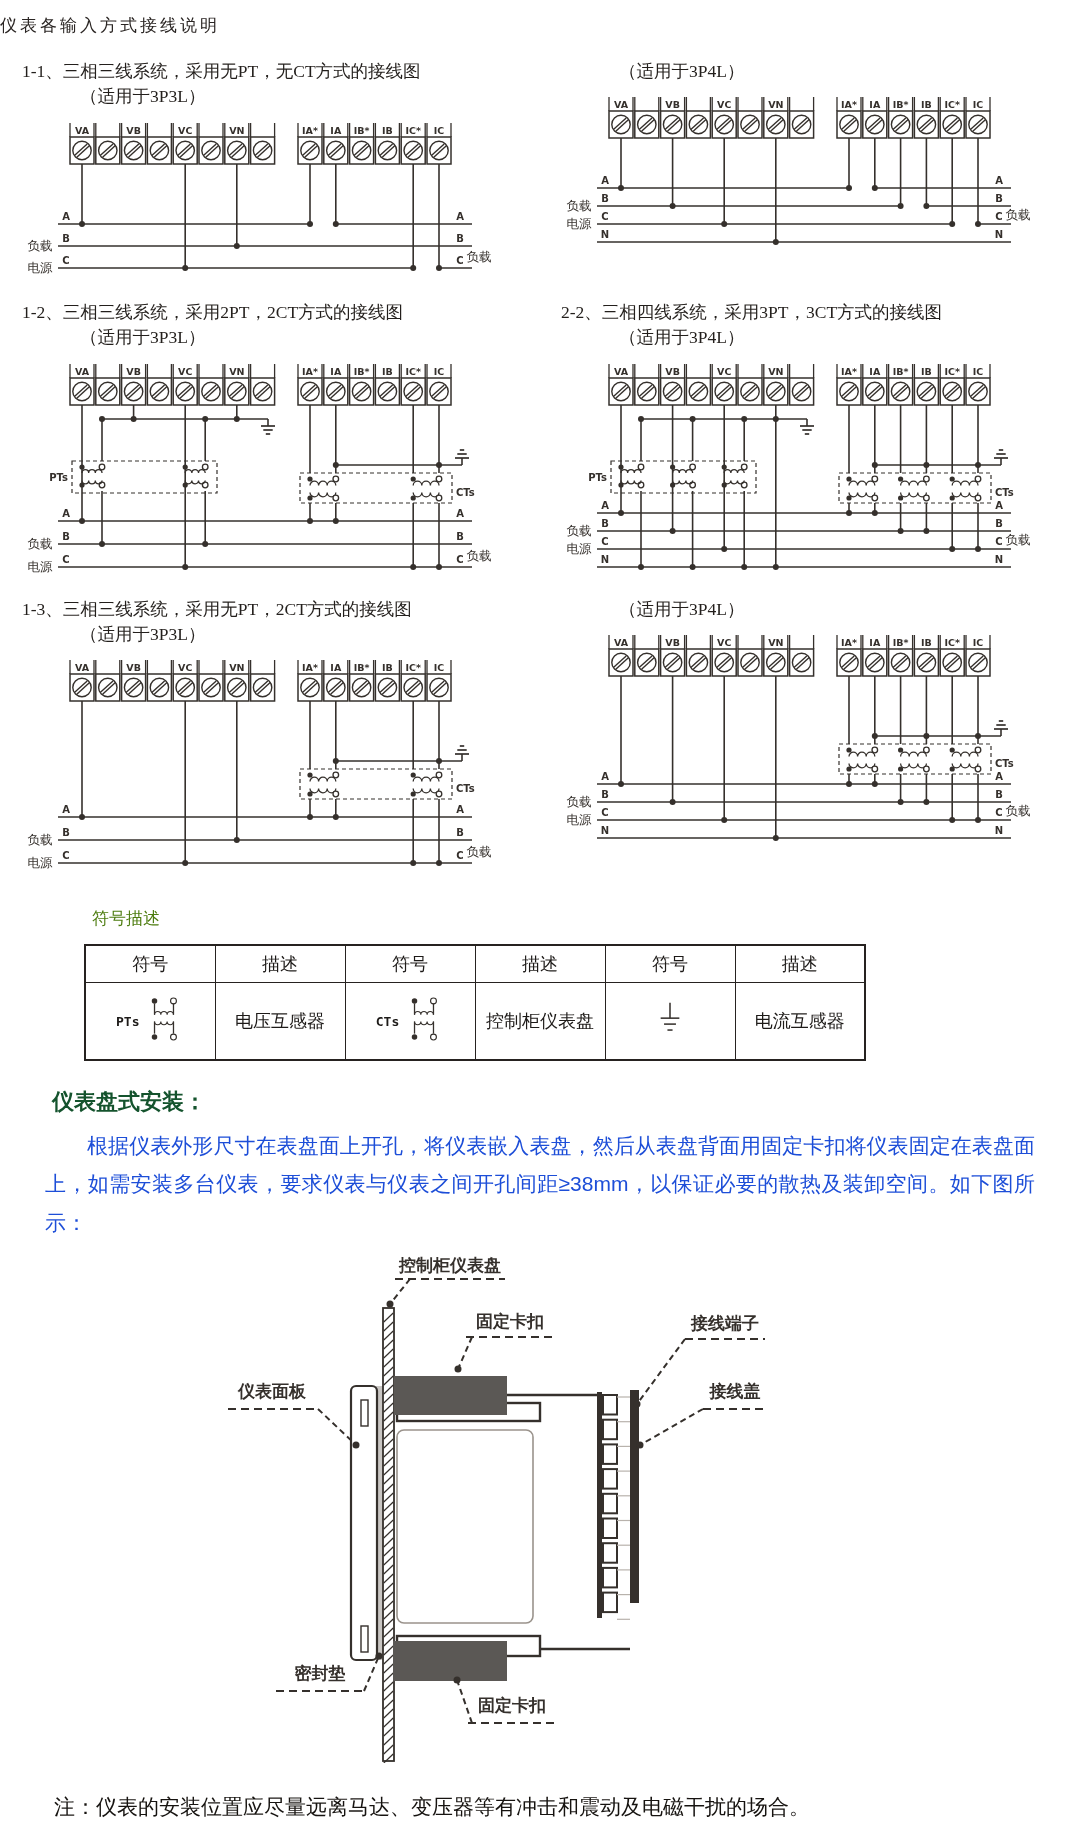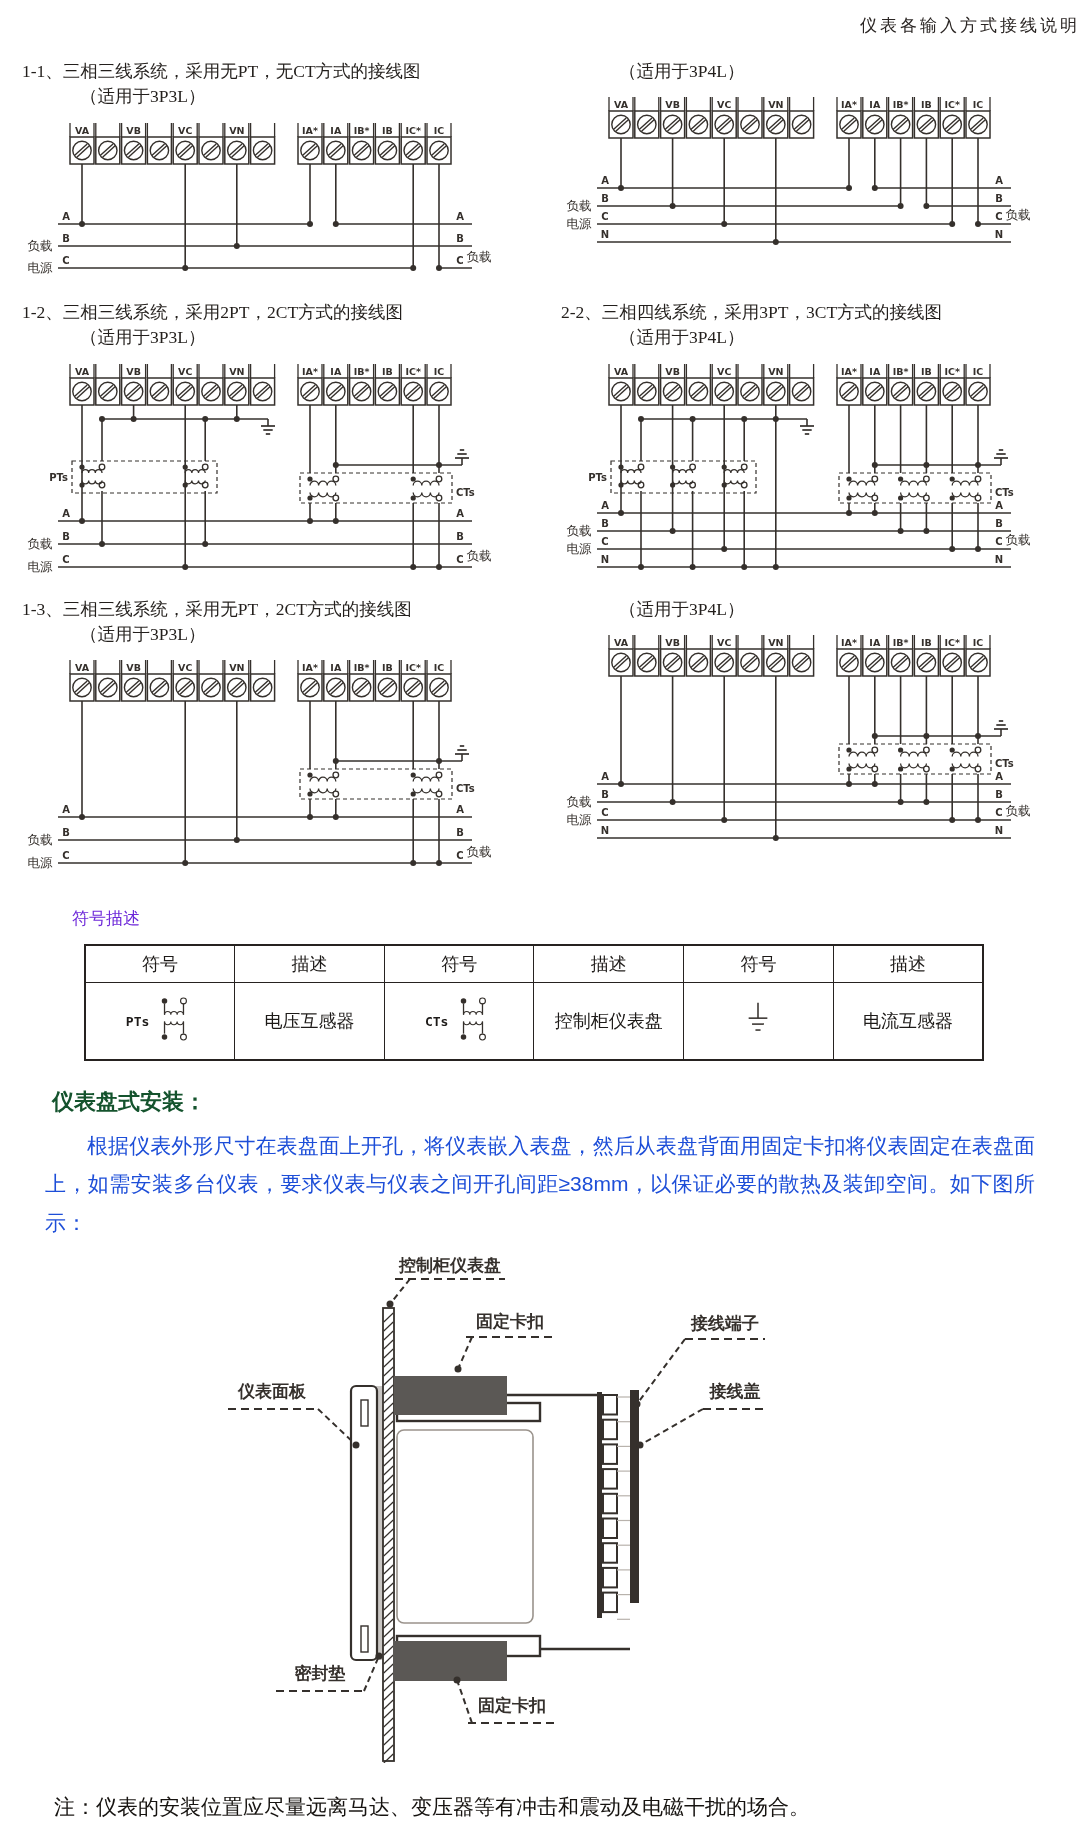--- a/index.html
+++ b/index.html
@@ -1,25 +1,25 @@
 <!DOCTYPE html>
 <html><head>
 <meta charset="utf-8">
 <style>
   *{margin:0;padding:0;box-sizing:border-box}
   html,body{background:#fff}
   body{width:1080px;height:1831px;overflow:hidden;font-family:"Liberation Sans","DejaVu Sans",sans-serif;color:#221e1b}
-  .page-title{text-align:right;margin-top:14px;font-family:"Liberation Serif","DejaVu Serif",serif;font-size:17px;letter-spacing:3px;color:#2a2523}
+  .page-title{text-align:left;margin-top:14px;font-family:"Liberation Serif","DejaVu Serif",serif;font-size:17px;letter-spacing:3px;color:#2a2523}
   .grid{display:grid;grid-template-columns:1fr 1fr;padding:0 4px 0 22px;column-gap:24px}
   .dg-head{margin-top:22px;font-family:"Liberation Serif","DejaVu Serif",serif;font-size:17.5px;line-height:1.45;color:#231f1c}
   .dg-head .l2{padding-left:58px}
   .dg-svg{margin-top:10px}
   .dg-svg svg{display:block}
-  .sym-heading{margin:36px 0 0 72px;font-family:Liberation Sans, sans-serif;font-size:17px;color:#6d28d9}
-  .sym-table{border-collapse:collapse;margin:14px 0 0 84px;table-layout:fixed;width:900px;border:2.5px solid #262220}
+  .sym-heading{margin:36px 0 0 92px;font-family:Liberation Sans, sans-serif;font-size:17px;color:#4d7c0f}
+  .sym-table{border-collapse:collapse;margin:14px 0 0 84px;table-layout:fixed;width:782px;border:2.5px solid #262220}
   .sym-table th,.sym-table td{border:1.4px solid #262220;text-align:center;font-family:"Liberation Serif","DejaVu Serif",serif;font-size:18px;font-weight:normal;color:#1d1a18}
   .sym-table th{height:37px}
   .sym-table td{height:78px}
   .sym-flex{display:flex;align-items:center;justify-content:center;gap:5px}
   .sym-lab{font-family:"DejaVu Sans Mono","Liberation Mono",monospace;font-size:13px;font-weight:bold}
   .install-heading{margin:26px 0 0 52px;font-size:22px;font-weight:bold;color:#14532d}
   .install-para{margin:10px 45px 0 45px;font-size:21px;line-height:1.82;text-indent:2em;text-align:justify;color:#1d4ed8}
   .install-fig{margin:6px 0 0 160px}
   .note{margin:26px 0 0 54px;font-size:21px;color:#161310}
 </style>

